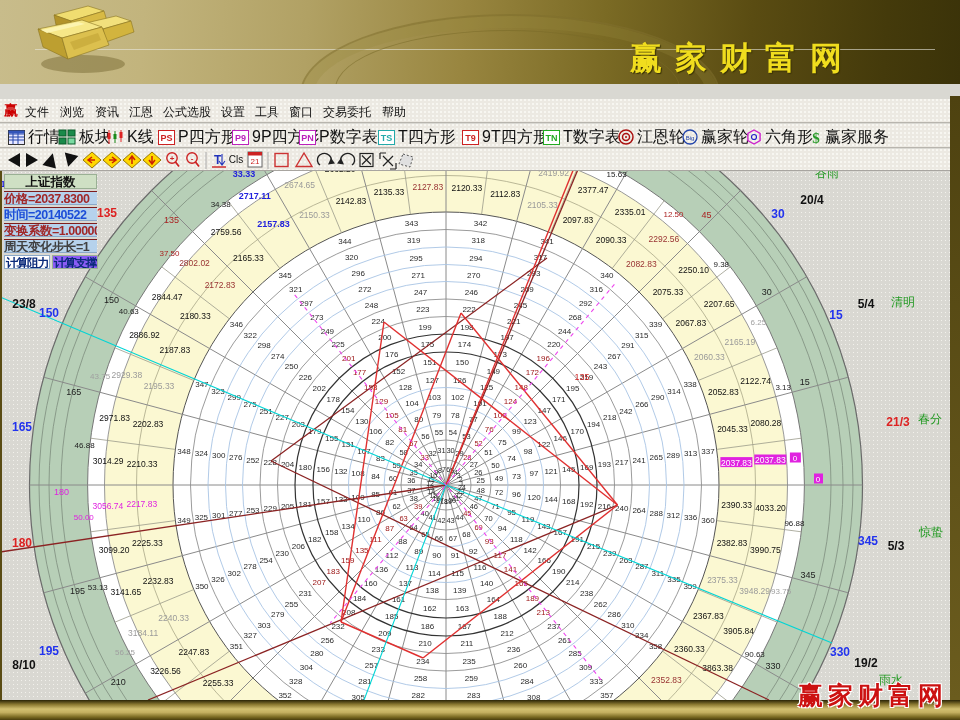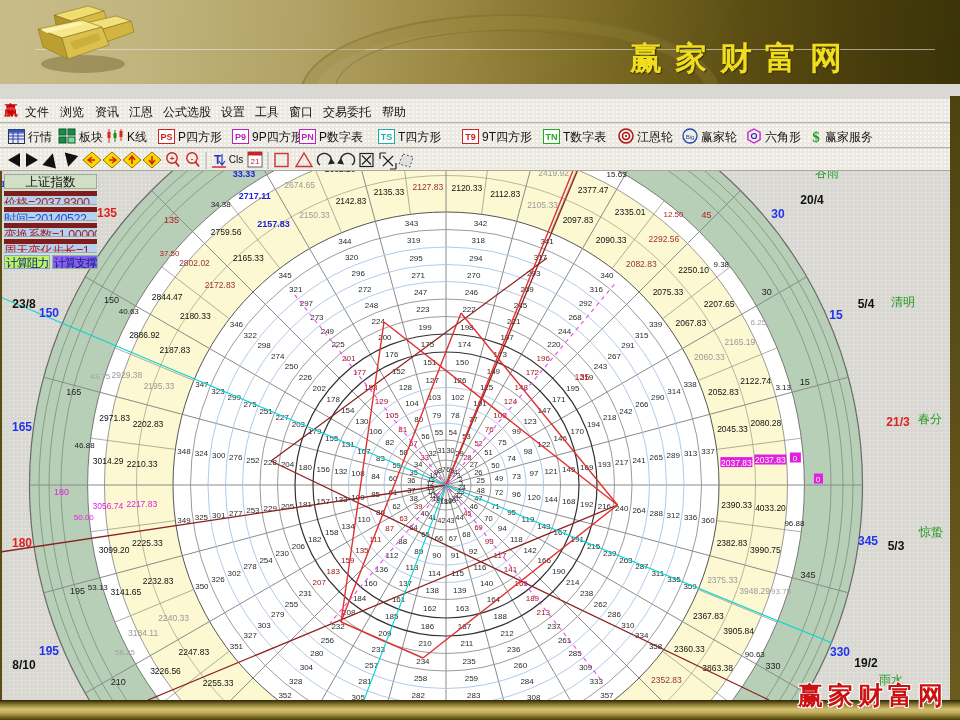--- a/index.html
+++ b/index.html
@@ -12,27 +12,27 @@
 #banner .bt { position:absolute; left:630px; top:37px; font-size:32px; font-weight:bold; color:#f0dd1e; letter-spacing:13px; text-shadow:1px 1px 1px #3a3205; }
 #titlebar { position:absolute; left:0; top:84px; width:960px; height:15px;
   background:linear-gradient(to bottom,#35619a,#25497a 55%,#1b3a64); color:#fff; font-size:11.5px; letter-spacing:0.3px; line-height:15px;margin-top:20px; }
 #titlebar .ticon { display:inline-block; width:11px; height:11px; background:#fff; color:#c00; font-size:9px; font-weight:bold; line-height:11px; text-align:center; margin:0 4px 0 5px; vertical-align:-1px; }
 .menubar { position:absolute; left:0; top:99px; width:960px; height:24px; background:#ece9e2; background-image:radial-gradient(circle at 1px 1px,#f7f6f1 25%,transparent 26%); background-size:4px 4px; border-bottom:1px solid #b8b5ae; }
 .menubar .mlogo { position:absolute; left:4px; top:3px; color:#c00; font-weight:bold; font-size:14px; }
 .menubar .mi { position:absolute; top:5px; font-size:12px; font-weight:normal; color:#111; }
 .tb1 { position:absolute; left:0; top:124px; width:960px; height:24px; background:#ece9e2; background-image:radial-gradient(circle at 1px 1px,#f7f6f1 25%,transparent 26%); background-size:4px 4px; border-bottom:1px solid #b8b5ae; }
 .tb1 .ti { position:absolute; top:3px; white-space:nowrap; }
 .tb1 .ti svg { vertical-align:-3px; }
-.tb1 .tl { font-size:12px; color:#111; margin-left:3px; }
+.tb1 .tl { font-size:16px; color:#111; margin-left:3px; }
 .tb2 { position:absolute; left:0; top:149px; width:960px; height:22px; background:#ece9e2; background-image:radial-gradient(circle at 1px 1px,#f7f6f1 25%,transparent 26%); background-size:4px 4px; border-bottom:1px solid #a8a5a0; }
 #chart { position:absolute; left:0; top:171px; width:960px; height:529px; }
-#panel { position:absolute; left:0; top:174px; width:99px; font-weight:normal; }
+#panel { position:absolute; left:0; top:174px; width:99px; font-weight:bold; }
 #panel .hd { margin-left:4px; width:93px; background:#cfe0c4; border:1px solid #9ab094; color:#111; font-size:12.5px; text-align:center; height:15px; line-height:14px; }
-#panel .rw { margin:2px 0 0 4px; width:93px; background:#b6d2ec; border-top:5px solid #7f1d1d; border-bottom:1px solid #8aa8c8; font-size:12.5px; height:14px; line-height:14px; white-space:nowrap; overflow:hidden; letter-spacing:-0.5px; }
-#panel .bt { display:inline-block; margin:2px 0 0 4px; width:46px; background:#bef264; border:1px solid #8aa8c8; font-size:12px; height:14px; line-height:14px; text-align:center; color:#0a2a7a; letter-spacing:-1.5px; white-space:nowrap; overflow:hidden; }
+#panel .rw { margin:2px 0 0 4px; width:93px; background:#b6d2ec; border-top:1px solid #7f1d1d; border-bottom:1px solid #8aa8c8; font-size:12.5px; height:14px; line-height:14px; white-space:nowrap; overflow:hidden; letter-spacing:-0.5px; }
+#panel .bt { display:inline-block; margin:2px 0 0 4px; width:46px; background:#ffffff; border:1px solid #8aa8c8; font-size:12px; height:14px; line-height:14px; text-align:center; color:#0a2a7a; letter-spacing:-1.5px; white-space:nowrap; overflow:hidden; }
 #botbar { position:absolute; left:0; top:700px; width:960px; height:20px;
   background:linear-gradient(to bottom,#2a2406,#8a7830 22%,#d2c070 45%,#c4b060 62%,#7a6a22 85%,#4a3e0c 100%); }
 #wm { position:absolute; left:798px; top:679px; font-size:25px; font-weight:bold; color:#cc1111; letter-spacing:5px; white-space:nowrap;
   text-shadow:-1px -1px 0 #fff, 1px -1px 0 #fff, -1px 1px 0 #fff, 1px 1px 0 #fff; }
 #lstrip { position:absolute; left:0; top:171px; width:2px; height:529px; background:#5a4c14; }
 #rstrip { position:absolute; left:950px; top:96px; width:10px; height:604px; background:linear-gradient(to bottom,#4e4210,#6b5c1e); }
 </style></head>
 <body>
 <div id="banner">
   <div class="wline"></div>
@@ -828,18 +828,18 @@
 <text x="930" y="252" font-size="12" fill="#229922" text-anchor="middle">春分</text>
 <text x="931" y="365" font-size="12" fill="#229922" text-anchor="middle">惊蛰</text>
 <text x="891" y="513" font-size="12" fill="#229922" text-anchor="middle">雨水</text>
 <text x="827" y="6" font-size="12" fill="#229922" text-anchor="middle">谷雨</text>
 </svg></div>
 <div id="panel">
   <div class="hd">上证指数</div>
   <div class="rw" style="color:#a02828">价格=2037.8300</div>
   <div class="rw" style="color:#1d4ed8">时间=20140522</div>
   <div class="rw" style="color:#a02828">变换系数=1.00000</div>
-  <div class="rw" style="color:#b91c1c">周天变化步长=1</div>
+  <div class="rw" style="color:#404040">周天变化步长=1</div>
   <div><span class="bt">计算阻力</span><span class="bt" style="background:#8b5cf6;border-color:#9ab094;margin-left:2px">计算支撑</span></div>
 </div>
 <div id="rstrip"></div>
 <div id="lstrip"></div>
 <div id="botbar"></div>
 <div id="wm">赢家财富网</div>
 </body></html>

